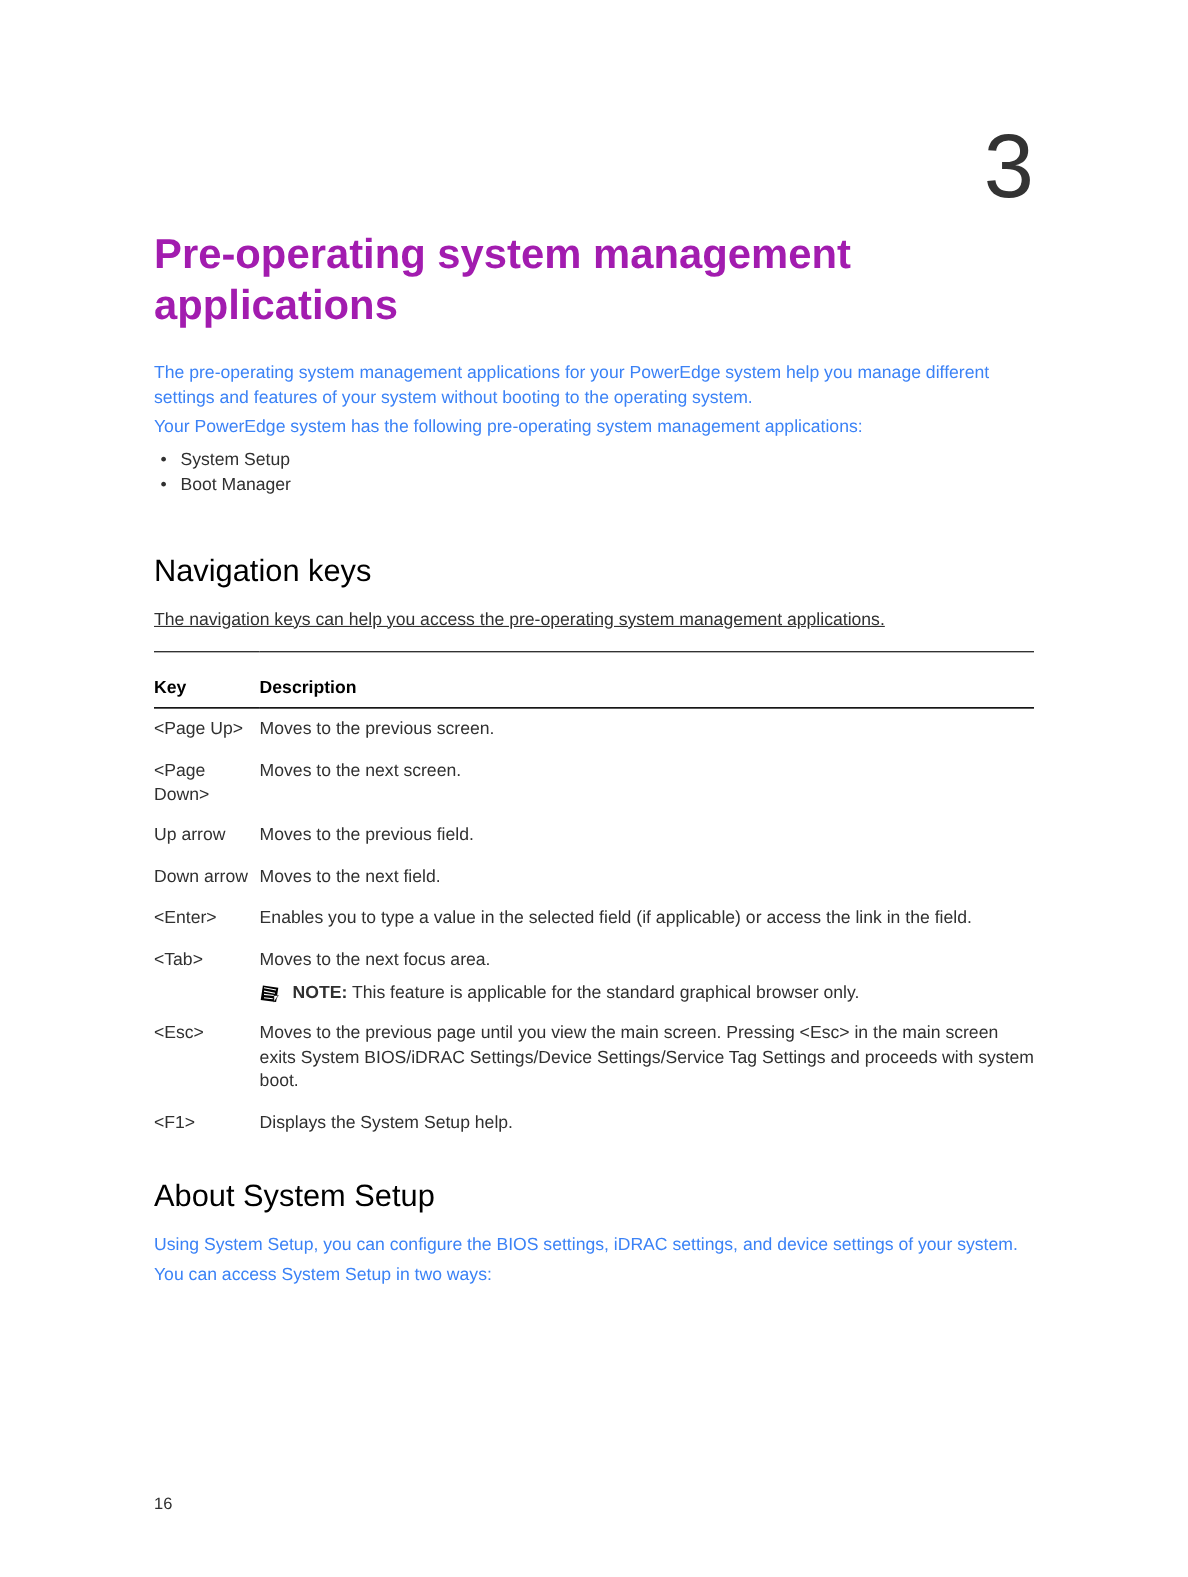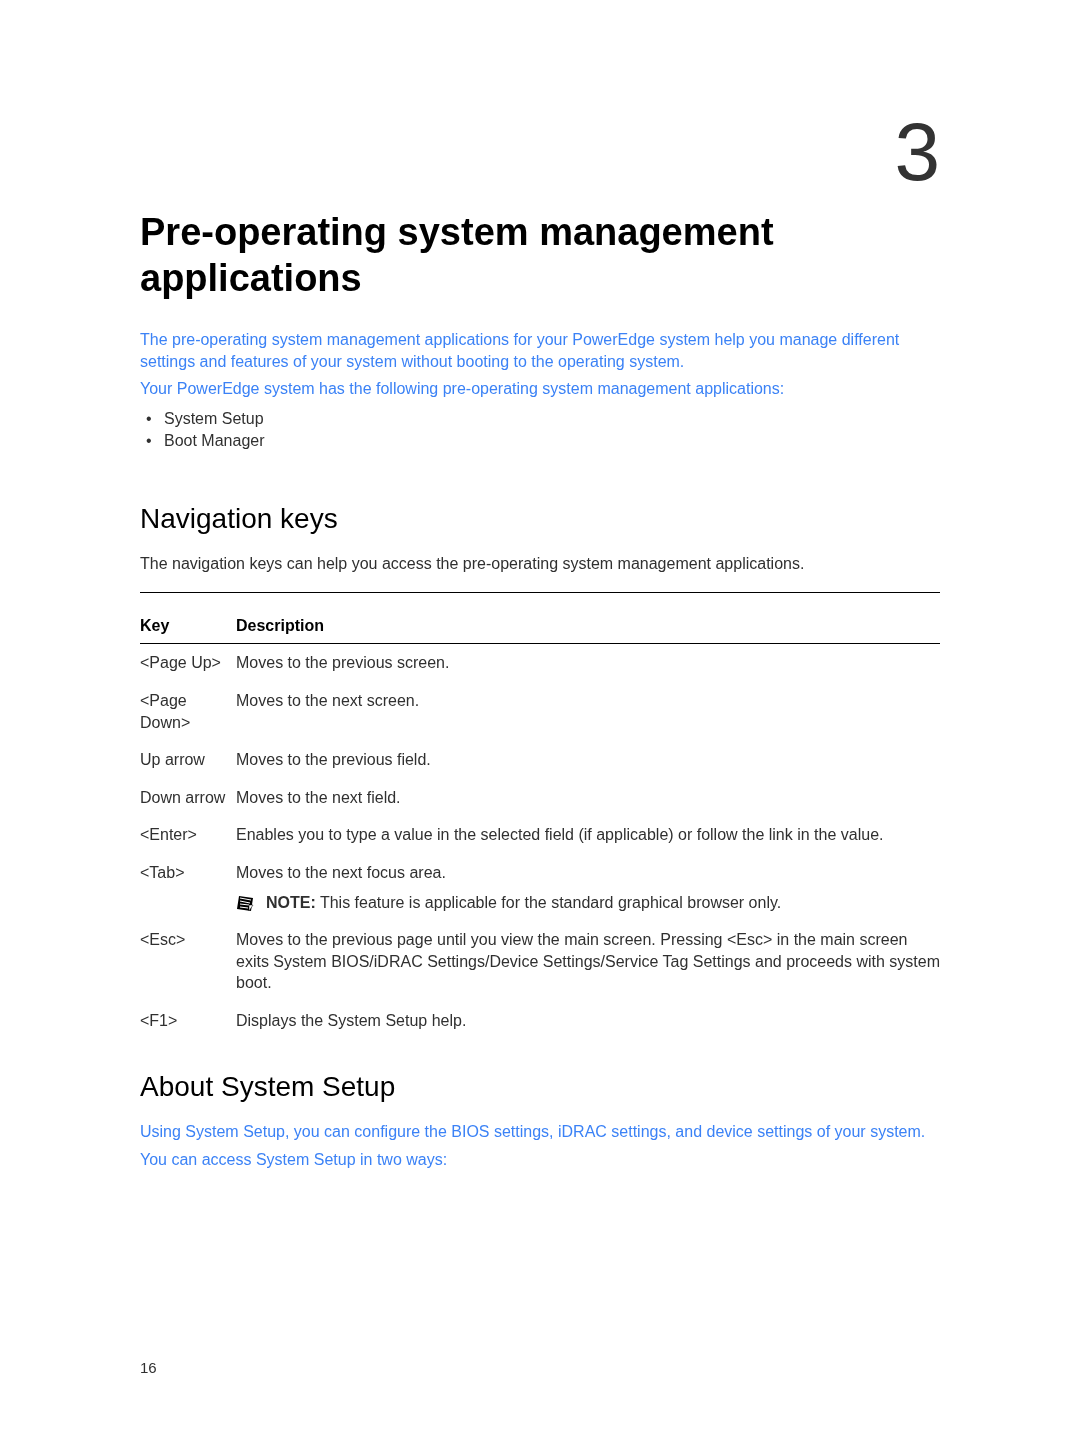--- a/index.html
+++ b/index.html
@@ -23,21 +23,21 @@
       font-size: 82px;
       font-weight: 400;
       color: #333333;
     }
     h1 {
       font-size: 38px;
       font-weight: 700;
       line-height: 1.2;
       margin-top: 70px;
       margin-bottom: 28px;
-      color: #000000;
+      color: #a21caf;
     }
     .intro-para {
       font-size: 16px;
       line-height: 1.35;
       margin-bottom: 6px;
       color: #3b82f6;
     }
     .bullet-list {
       list-style: none;
       margin-top: 8px;
@@ -60,20 +60,21 @@
       font-size: 28px;
       font-weight: 400;
       margin-bottom: 18px;
       color: #000000;
     }
     .subtitle {
       font-size: 16px;
       line-height: 1.35;
       margin-bottom: 18px;
       color: #303030;
+      text-decoration: underline;
     }
     .nav-table {
       width: 100%;
       border-collapse: collapse;
       margin-bottom: 32px;
     }
     .nav-table thead tr {
       border-top: 1.5px solid #000000;
       border-bottom: 1.5px solid #000000;
     }
@@ -162,21 +163,21 @@
     <tr>
       <td class="col-key">Up arrow</td>
       <td>Moves to the previous field.</td>
     </tr>
     <tr>
       <td class="col-key">Down arrow</td>
       <td>Moves to the next field.</td>
     </tr>
     <tr>
       <td class="col-key">&lt;Enter&gt;</td>
-      <td>Enables you to type a value in the selected field (if applicable) or follow the link in the value.</td>
+      <td>Enables you to type a value in the selected field (if applicable) or access the link in the field.</td>
     </tr>
     <tr>
       <td class="col-key">&lt;Tab&gt;</td>
       <td>
         <span>Moves to the next focus area.</span>
         <div class="note-wrap">
           <span class="note-icon">
             <svg viewBox="0 0 18 18" width="18" height="18">
               <path d="M1 15 L3 2 L17 4 L15 17 Z" fill="#000000"></path>
               <path d="M4 4 L15 6 M4 7 L14 9 M4 10 L13 11 M4 13 L12 14" stroke="#ffffff" stroke-width="1" fill="none"></path>

